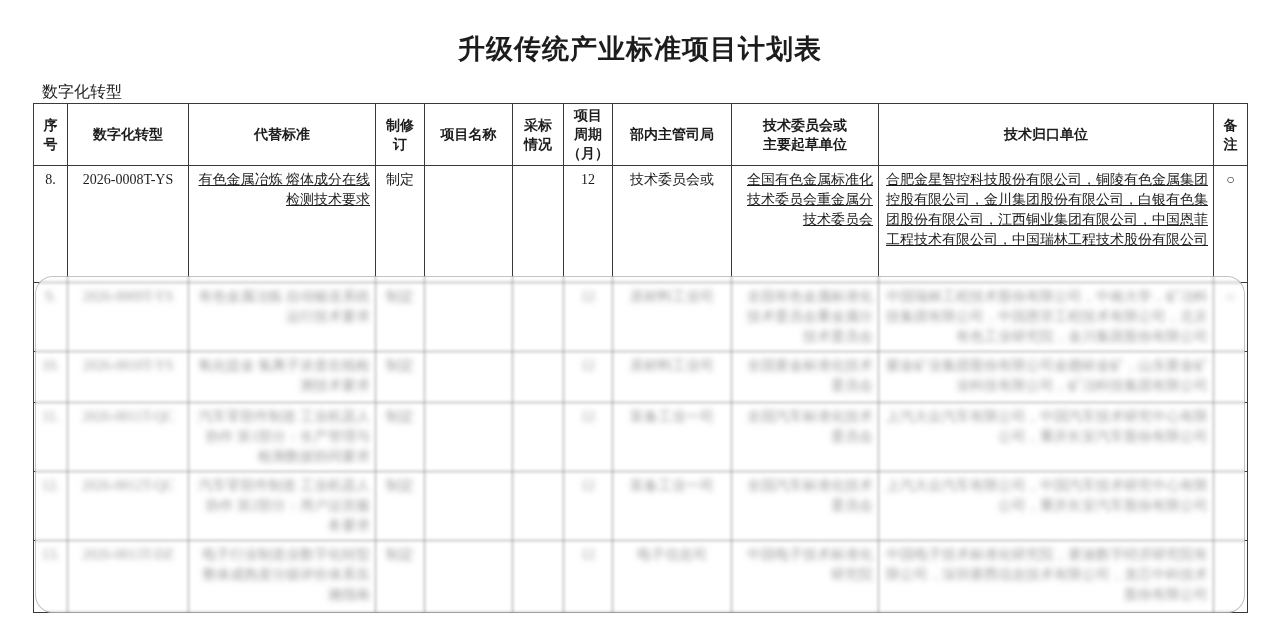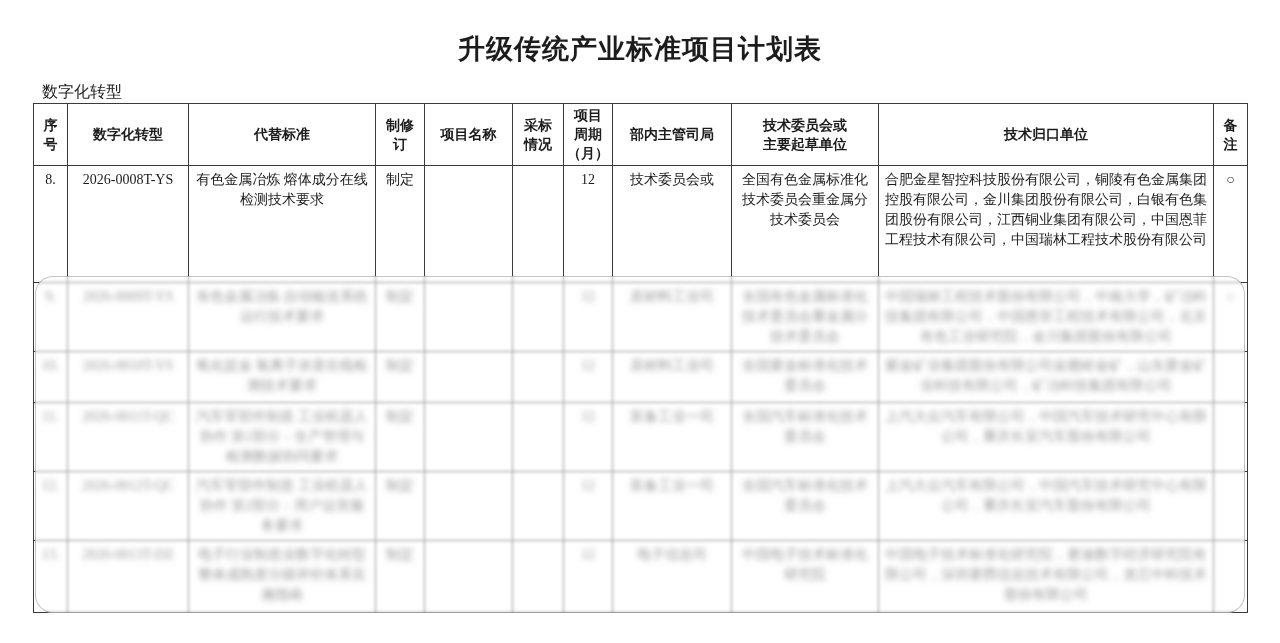--- a/index.html
+++ b/index.html
@@ -49,21 +49,21 @@
     line-height: 19px;
     white-space: pre-line;
   }
   .std-table td {
     font-size: 14px;
     vertical-align: top;
     padding: 4px 5px;
     line-height: 20px;
   }
   td.al-c { text-align: center; }
-  td.al-l { text-align: center; }
+  td.al-l { text-align: right; text-decoration: underline; }
 
   
   tr.blur-row td .cellv {
     filter: blur(2.6px);
     color: #3c3c3c;
     display: inline-block;
   }
 
   .blur-overlay {
     position: absolute;

